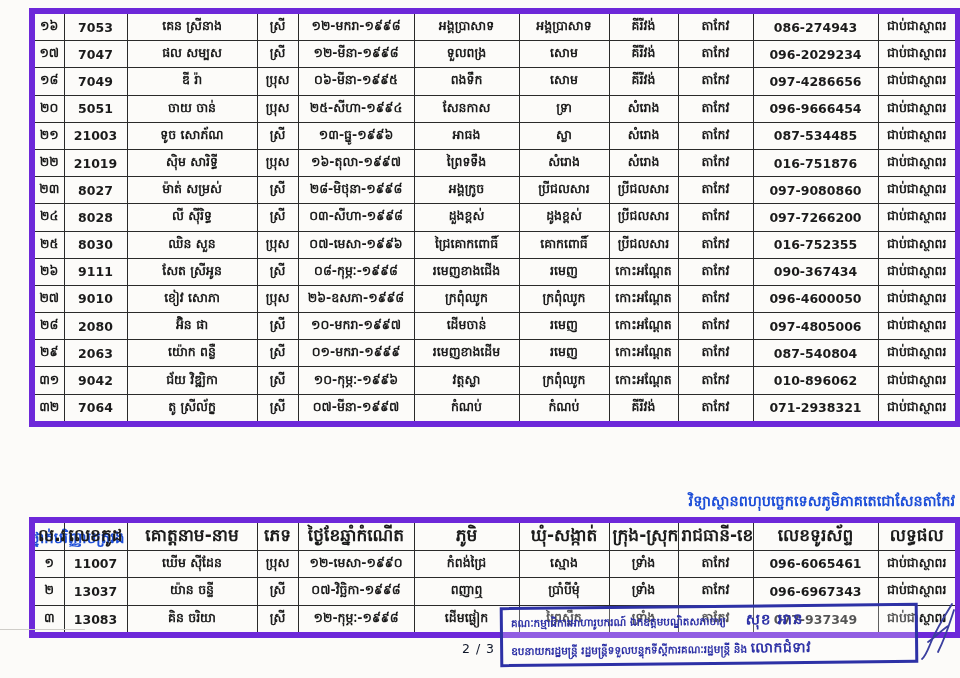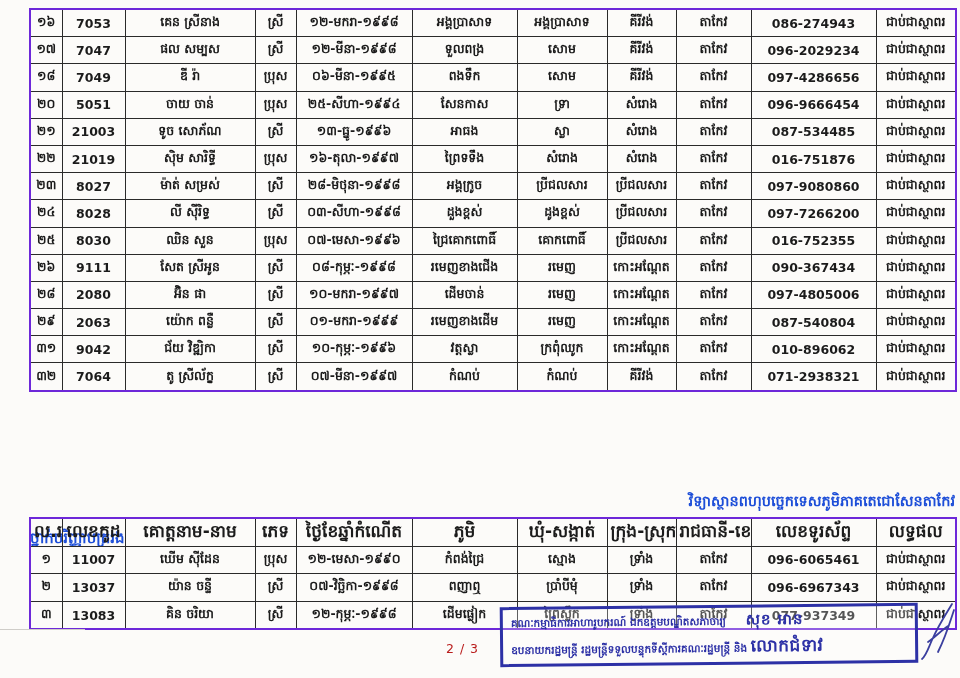--- a/index.html
+++ b/index.html
@@ -13,21 +13,21 @@
   }
   
   table.tbl{
     border-collapse:collapse;
     table-layout:fixed;
     position:absolute;
     left:29px;
     width:926px;
     background:transparent;
   }
-  table.tbl{border:2px solid #6d28d9;}
+  table.tbl{border:6px solid #6d28d9;}
   table.tbl td, table.tbl th{
     border:1.4px solid #2a2a2a;
     font-size:12.5px;
     padding:0 3px;
     text-align:center;
     white-space:nowrap;
     overflow:hidden;
     font-weight:600;
     color:#1b1b1b;
   }
@@ -41,38 +41,38 @@
   .heading-left{
     position:absolute;left:30px;top:492px;
     font-size:15px;font-weight:800;color:#1d4ed8;margin-top:36px;
   }
   .heading-right{
     position:absolute;right:5px;top:492px;
     font-size:14.5px;font-weight:800;color:#1d4ed8;
   }
   
   .page-num{
-    position:absolute;left:446px;top:641px;
-    font-size:12.5px;color:#b91c1c;letter-spacing:1px;
+    position:absolute;left:462px;top:641px;
+    font-size:12.5px;color:#0f172a;letter-spacing:1px;
   }
   
   .stamp{
     position:absolute;left:500px;top:605px;
     width:398px;height:50px;
     border:3px solid #2d31a6;
     color:#2d31a6;
     padding:2px 6px 2px 8px;
     transform:rotate(-0.6deg);
     background:rgba(255,255,255,0.25);
     z-index:5;
     display:flex;flex-direction:column;justify-content:space-between;
   }
   .stamp .line{font-size:10.5px;white-space:nowrap;overflow:hidden;font-weight:600;}
   .stamp .big{font-size:15px;font-weight:900;letter-spacing:1px;margin-left:16px;}
-  .stamp .big2{font-size:17px;font-weight:900;letter-spacing:0.5px;}
+  .stamp .big2{font-size:14px;font-weight:900;letter-spacing:0.5px;}
   
   .signature{position:absolute;right:0px;top:596px;z-index:6;}
   
   .scan-line{position:absolute;left:0;top:629px;width:85px;height:1px;background:#cfcdc9;}
 </style>
 </head>
 <body>
 
 <div class="page">
 
@@ -212,20 +212,33 @@
           <td class="col-no">២៦</td>
           <td class="col-code">9111</td>
           <td class="col-name">សែត ស្រីអូន</td>
           <td class="col-gender">ស្រី</td>
           <td class="col-dob">០៨-កុម្ភៈ-១៩៩៨</td>
           <td class="col-village">រមេញខាងជើង</td>
           <td class="col-commune">រមេញ</td>
           <td class="col-district">កោះអណ្តែត</td>
           <td class="col-province">តាកែវ</td>
           <td class="col-phone">090-367434</td>
+          <td class="col-result">ជាប់ជាស្ថាពរ</td>
+        </tr>
+        <tr>
+          <td class="col-no">២៧</td>
+          <td class="col-code">9010</td>
+          <td class="col-name">ខៀវ  សោភា</td>
+          <td class="col-gender">ប្រុស</td>
+          <td class="col-dob">២៦-ឧសភា-១៩៩៨</td>
+          <td class="col-village">ក្រពុំឈូក</td>
+          <td class="col-commune">ក្រពុំឈូក</td>
+          <td class="col-district">កោះអណ្តែត</td>
+          <td class="col-province">តាកែវ</td>
+          <td class="col-phone">096-4600050</td>
           <td class="col-result">ជាប់ជាស្ថាពរ</td>
         </tr>
         <tr>
           <td class="col-no">២៨</td>
           <td class="col-code">2080</td>
           <td class="col-name">អ៊ិន ផា</td>
           <td class="col-gender">ស្រី</td>
           <td class="col-dob">១០-មករា-១៩៩៧</td>
           <td class="col-village">ដើមចាន់</td>
           <td class="col-commune">រមេញ</td>

